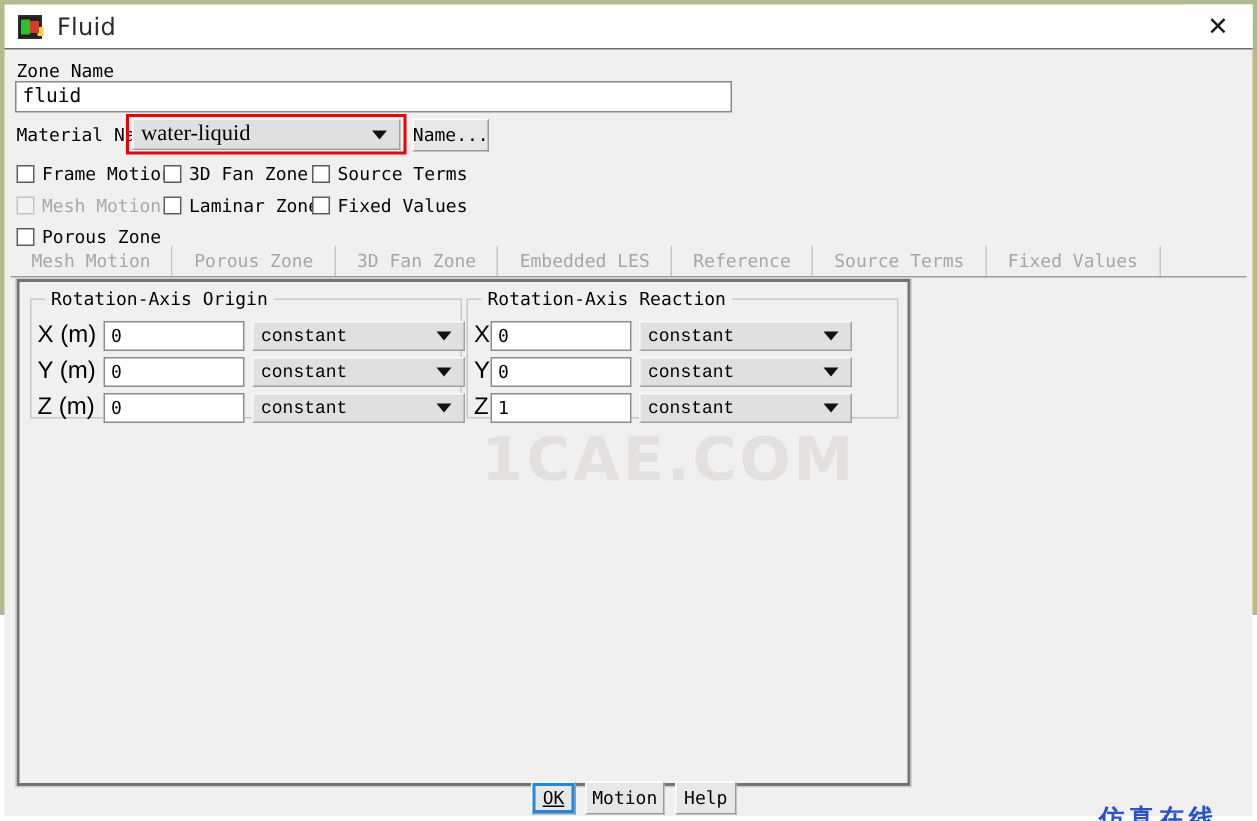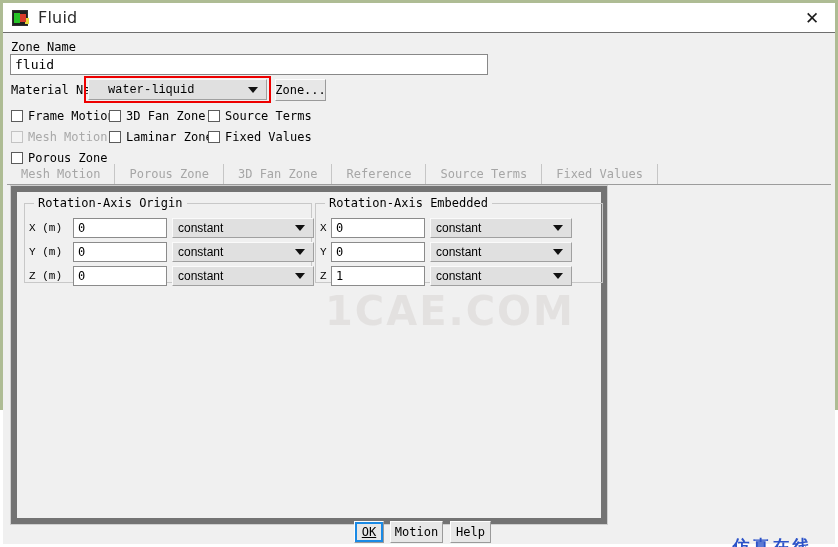--- a/index.html
+++ b/index.html
@@ -127,23 +127,23 @@
     width: 179px; height: 21px;
     box-sizing: border-box;
     border: 1px solid #a0a0a0;
     border-top-color: #f7f7f7; border-left-color: #f7f7f7;
     background: #e0e0e0;
     display: flex; align-items: center;
     cursor: pointer;
   }
   #material-select .val {
     flex: 1 1 auto;
-    padding-left: 19px;
-    font-family: Liberation Mono, monospace;
-    font-size: 12px;
+    padding-left: 5px;
+    font-family: Liberation Serif, serif;
+    font-size: 15px;
   }
   .caret {
     width: 0; height: 0;
     margin-right: 8px;
     border-left: 5px solid transparent;
     border-right: 5px solid transparent;
     border-top: 6px solid #111;
     flex: 0 0 auto;
   }
   #edit-btn {
@@ -204,21 +204,21 @@
     margin-bottom: -1px;
     font-weight: normal;
   }
 
   
   #content-panel {
     position: absolute;
     left: 8px; top: 153px;
     width: 596px; height: 338px;
     box-sizing: border-box;
-    border: 6px solid #737373;
+    border: 2px solid #737373;
     outline: 1px solid #cfcfcf;
     background: #f0f0f0;
   }
 
   
   .groupbox {
     position: absolute;
     box-sizing: border-box;
     border: 1px solid #c8c8c8;
   }
@@ -229,22 +229,22 @@
     padding: 0 4px;
     font-family: "DejaVu Sans Mono", monospace;
     font-size: 12px;
     color: #000;
     white-space: nowrap;
   }
 
   .axis-row { position: absolute; display: flex; align-items: center; }
   .axis-lbl {
     width: 44px;
-    font-family: Liberation Mono, monospace;
-    font-size: 11px;
+    font-family: Liberation Sans, sans-serif;
+    font-size: 16px;
     flex: 0 0 auto;
   }
   .axis-lbl.short { width: 11px; }
   .axis-input {
     height: 20px;
     box-sizing: border-box;
     border: 1px solid #8b8b8b;
     background: #ffffff;
     font-family: "DejaVu Sans Mono", monospace;
     font-size: 12px;
@@ -258,21 +258,21 @@
     border: 1px solid #a0a0a0;
     border-top-color: #fafafa; border-left-color: #fafafa;
     background: #e0e0e0;
     margin-left: 5px;
     display: flex; align-items: center;
     cursor: pointer;
   }
   .const-select .val {
     flex: 1 1 auto;
     padding-left: 5px;
-    font-family: Liberation Sans, sans-serif;
+    font-family: Liberation Mono, monospace;
     font-size: 12px;
   }
 
   
   #footer {
     position: absolute;
     left: 0; top: 494px;
     width: 832px; height: 18px;
   }
   .btn {
@@ -336,21 +336,21 @@
 
     <div class="lbl" id="zone-name-label">Zone Name</div>
     <input id="zone-name-input" type="text" value="fluid" style="">
 
     <div class="lbl" id="material-label">Material Name</div>
     <div id="material-select">
       <span class="val">water-liquid</span>
       <span class="caret"></span>
     </div>
     <div id="material-redbox"></div>
-    <div id="edit-btn">Zone...</div>
+    <div id="edit-btn">Name...</div>
 
     <div class="cbrow" style="left:8px;  top:76px;">
       <span class="cb"></span>
       <span class="lbl">Frame Motion</span>
     </div>
     <div class="cbrow" style="left:106px; top:76px;">
       <span class="cb"></span>
       <span class="lbl">3D Fan Zone</span>
     </div>
     <div class="cbrow" style="left:205px; top:76px;">
@@ -373,20 +373,21 @@
 
     <div class="cbrow" style="left:8px;  top:118px;">
       <span class="cb"></span>
       <span class="lbl">Porous Zone</span>
     </div>
 
     <div id="tabstrip">
       <div class="tab">Mesh Motion</div>
       <div class="tab">Porous Zone</div>
       <div class="tab">3D Fan Zone</div>
+      <div class="tab">Embedded LES</div>
       <div class="tab">Reference</div>
       <div class="tab">Source Terms</div>
       <div class="tab">Fixed Values</div>
 
     </div>
 
     <div id="content-panel">
 
       <div id="wm-center" style="left:308px; top:96px;">1CAE.COM</div>
 
@@ -415,21 +416,21 @@
       <div class="axis-row" style="left:12px; top:74px;">
         <span class="axis-lbl">Z (m)</span>
         <input class="axis-input" style="width: 94px;" type="text" value="0">
         <span class="const-select" style="width:142px;">
           <span class="val">constant</span>
           <span class="caret"></span>
         </span>
       </div>
 
       <div class="groupbox" style="left:298px; top:11px; width:288px; height:80px;">
-        <div class="group-title">Rotation-Axis Embedded</div>
+        <div class="group-title">Rotation-Axis Reaction</div>
       </div>
 
       <div class="axis-row" style="left:303px; top:26px;">
         <span class="axis-lbl short">X</span>
         <input class="axis-input" style="width: 94px;" type="text" value="0">
         <span class="const-select" style="width:142px;">
           <span class="val">constant</span>
           <span class="caret"></span>
         </span>
       </div>

